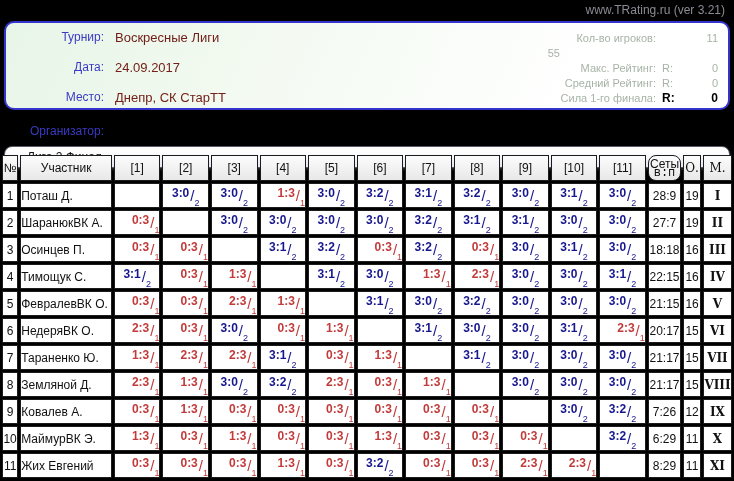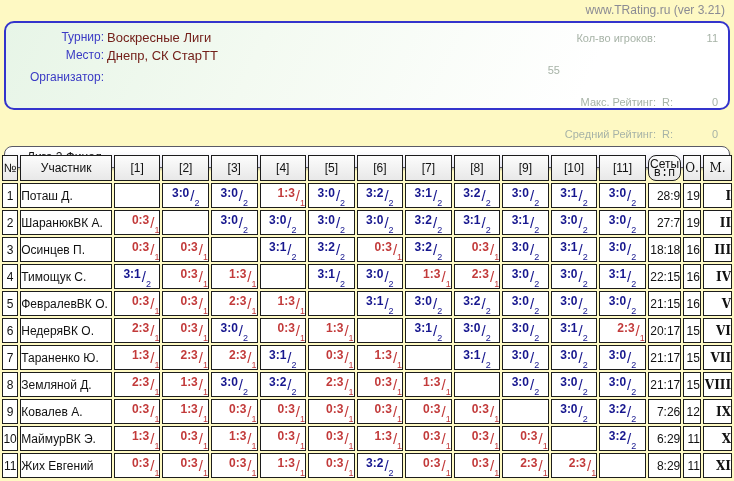--- a/index.html
+++ b/index.html
@@ -1,33 +1,33 @@
 <!DOCTYPE html>
 <html><head>
 <meta charset="utf-8">
 <style>
   html,body{margin:0;padding:0;background:#fff;}
-  .page{position:relative;width:734px;height:481px;background:#fef9c3;
+  .page{position:relative;width:734px;height:481px;background:#000000;
         font-family:"Liberation Sans",sans-serif;overflow:hidden;}
 
   
   .top-link{position:absolute;top:3px;right:9px;font-size:12px;color:#8b8b94;
             text-decoration:none;cursor:pointer;}
 
   
   .info-panel{position:absolute;top:21px;left:4px;width:726px;height:89px;
               box-sizing:border-box;border:2px solid var(--accent);border-radius:10px;
               background:linear-gradient(115deg,#e7f5e7 0%,#f3faf1 35%,#ffffff 80%);
               display:flex;justify-content:space-between;padding:6px 10px 4px 6px;}
-  .info-left{display:flex;flex-direction:column;gap:1px;}
+  .info-left{display:flex;flex-direction:column;gap:13px;}
   .info-row{display:flex;line-height:17px;}
   .info-row:last-child{margin-top:4px;}
   .info-lab{display:inline-block;width:92px;text-align:right;color:#3a3ac4;font-size:12px;}
-  .info-val{margin-left:3px;color:#73201a;font-size:13px;}
-  .info-right{display:flex;flex-direction:column;gap:17px;padding-top:2px;}
+  .info-val{margin-left:11px;color:#73201a;font-size:13px;}
+  .info-right{display:flex;flex-direction:column;gap:0;padding-top:2px;}
   .stat-row{display:flex;line-height:15px;font-size:11px;color:#a7b3a7;}
   .stat-lab{display:inline-block;width:158px;text-align:right;}
   .stat-val{display:flex;width:56px;margin-left:6px;}
   .stat-prefix{flex:1;text-align:left;}
   .stat-num{width:26px;text-align:right;}
   .stat-row.bold .stat-prefix,.stat-row.bold .stat-num{color:#000;font-weight:bold;font-size:12px;}
 
   
   .league-bar{position:absolute;top:146px;left:4px;width:726px;height:22px;
               box-sizing:border-box;border:1px solid #5a5a66;border-radius:8px;
@@ -46,38 +46,42 @@
   th.h-sets{font-size:11px;line-height:10px;border-radius:8px;}
   th.h-sets .sub{display:block;font-size:12px;line-height:8px;font-family:Liberation Mono, monospace;}
   th.h-o,th.h-m{font-family:"DejaVu Serif",serif;font-weight:bold;font-size:15px;}
   table.grid td{height:25px;background:#fff;font-size:12px;color:#111;padding:0;}
   td.c-num{text-align:center;background:#fdfdfd;}
   td.c-name{background:#efefef;font-size:11px;padding-left:6px;}
   td.c-score{text-align:center;}
   td.c-score.win{color:var(--win);}
   td.c-score.loss{color:var(--loss);padding-left:17px;}
   td.c-diag{background:#c3c3c3;}
-  td.c-sets,td.c-pts,td.c-place{background:#ecf7f7;text-align:right;}
+  td.c-sets,td.c-pts,td.c-place{background:#ecf7f7;text-align:center;}
   td.c-pts{font-size:13px;}
   td.c-place{font-family:"DejaVu Serif",serif;font-weight:bold;font-size:14px;}
   .sc{font-weight:bold;font-size:12px;position:relative;top:-4px;}
   .sl{font-size:15px;position:relative;top:0;margin-left:1px;}
   .pp{font-size:9px;position:relative;top:5px;}
 </style>
 </head>
 <body>
 
 <div class="page" style="--win: #16168e; --loss: #c23a3a; --accent: #3434cc;">
   <a class="top-link">www.TRating.ru (ver 3.21)</a>
 
   <div class="info-panel">
     <div class="info-left" id="info-fields">
         <div class="info-row">
           <span class="info-lab">Турнир:</span>
           <span class="info-val">Воскресные Лиги</span>
+        </div>
+        <div class="info-row">
+          <span class="info-lab">Дата:</span>
+          <span class="info-val">24.09.2017</span>
         </div>
         <div class="info-row">
           <span class="info-lab">Место:</span>
           <span class="info-val">Днепр, СК СтарТТ</span>
         </div>
         <div class="info-row">
           <span class="info-lab">Организатор:</span>
           <span class="info-val"></span>
         </div>
       </div>

